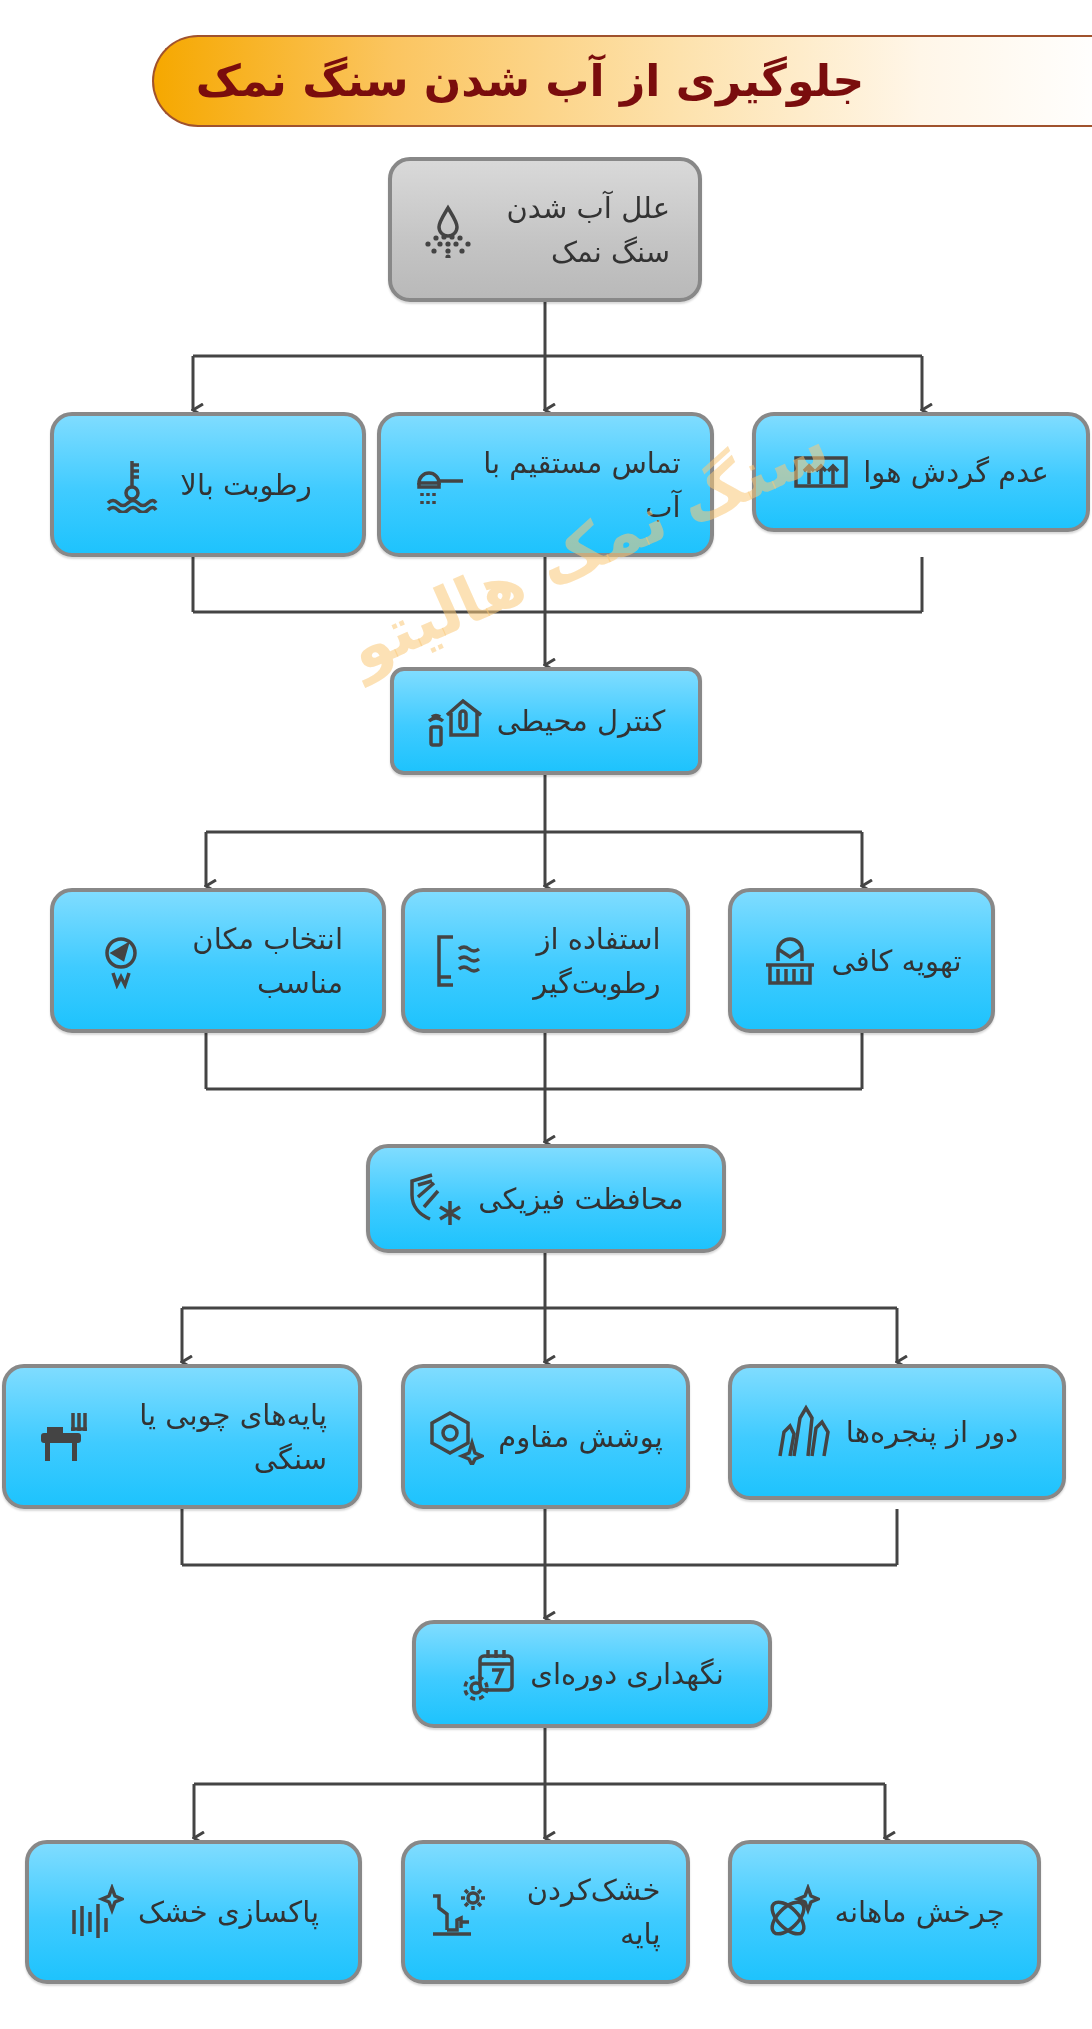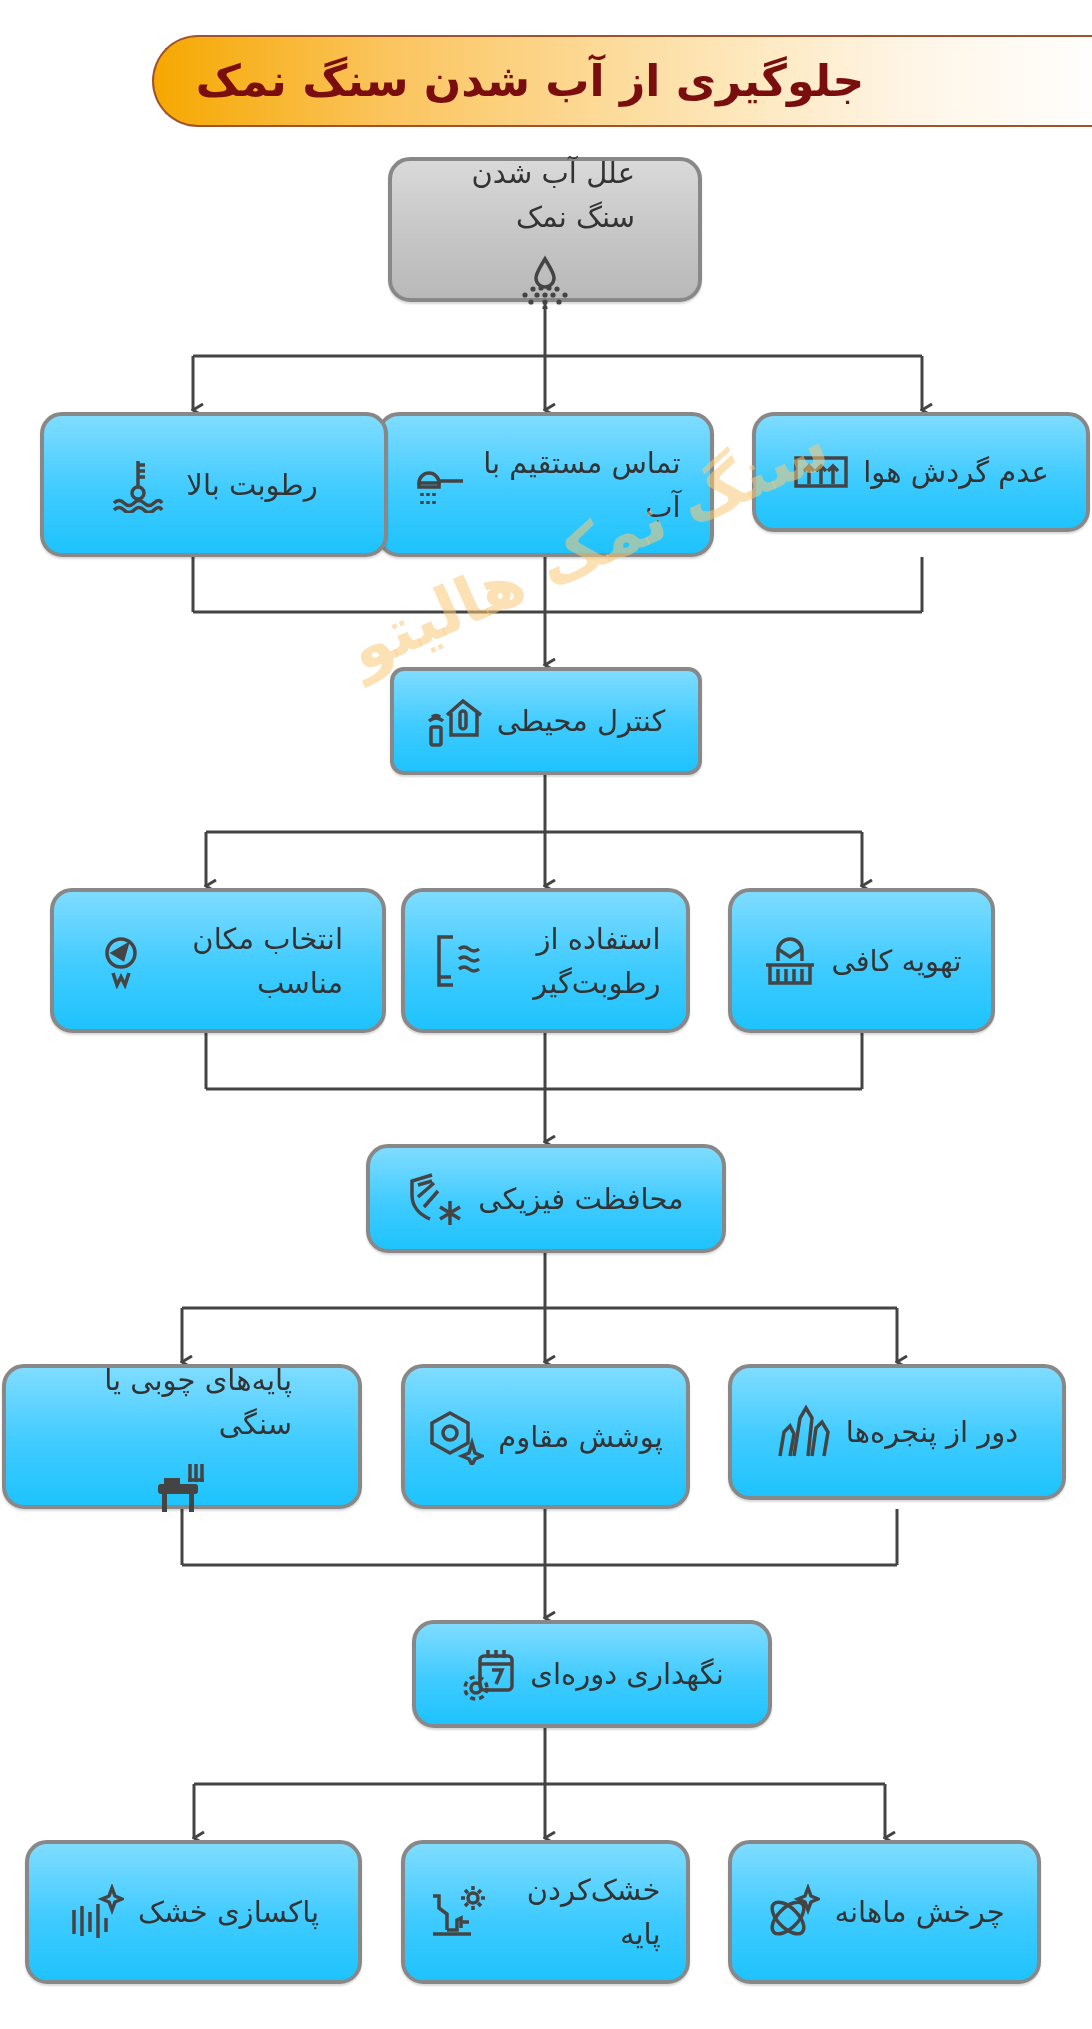--- a/index.html
+++ b/index.html
@@ -96,21 +96,21 @@
     <line x1="182" y1="1565" x2="897" y2="1565"></line>
 
     <line x1="545" y1="1728" x2="545" y2="1784"></line>
     <line x1="194" y1="1784" x2="885" y2="1784"></line>
     <line x1="194" y1="1784" x2="194" y2="1838" marker-end="url(#arr)"></line>
     <line x1="545" y1="1784" x2="545" y2="1838" marker-end="url(#arr)"></line>
     <line x1="885" y1="1784" x2="885" y2="1838" marker-end="url(#arr)"></line>
   </g>
 </svg>
 
-<div class="node root" style="left:388px;top:157px;width:314px;height:145px;flex-direction:column;">
+<div class="node root" style="left:388px;top:157px;width:314px;height:145px;">
   <span class="label" style="max-width:180px;">علل آب شدن سنگ نمک</span>
   <span class="icon">
     <svg viewBox="0 0 56 56" fill="#444">
         <path d="M28 6 C22 16 19 20 19 25 a9 9 0 0 0 18 0 C37 20 34 16 28 6z" fill="none" stroke="#444" stroke-width="3.5"></path>
       <circle cx="16" cy="36" r="2.6"></circle>
         <circle cx="24" cy="35" r="2.6"></circle>
         <circle cx="32" cy="35" r="2.6"></circle>
         <circle cx="40" cy="36" r="2.6"></circle>
       <circle cx="8" cy="42" r="2.6"></circle>
         <circle cx="20" cy="42" r="2.6"></circle>
@@ -137,21 +137,21 @@
 <div class="node" style="left:377px;top:412px;width:337px;height:145px;">
   <span class="label" style="max-width:200px;">تماس مستقیم با آب</span>
   <span class="icon">
     <svg viewBox="0 0 56 56" fill="none" stroke="#444" stroke-width="3.5">
         <path d="M8 26 a10 10 0 0 1 20 0 z"></path>
         <path d="M8 26 V30 H28 V26 M28 24 H52"></path>
       <path d="M11 36 v3 M11 44 v3 M17 36 v3 M17 44 v3 M23 36 v3 M23 44 v3"></path>
       </svg>
   </span>
 </div>
-<div class="node" style="left:40px;top:412px;width:348px;height:145px;gap:20px;">
+<div class="node" style="left:50px;top:412px;width:316px;height:145px;gap:20px;">
   <span class="label">رطوبت بالا</span>
   <span class="icon">
     <svg viewBox="0 0 56 56" fill="none" stroke="#444" stroke-width="3.5">
         <path d="M28 4 V30"></path>
         <path d="M28 8 h7 M28 14 h7 M28 20 h7"></path>
       <circle cx="28" cy="36" r="6"></circle>
         <path d="M4 46 q5 -5 10 0 t10 0 t10 0 t10 0 t8 0 M4 53 q5 -5 10 0 t10 0 t10 0 t10 0 t8 0"></path>
       </svg>
   </span>
 </div>
@@ -221,21 +221,21 @@
 <div class="node" style="left:401px;top:1364px;width:289px;height:145px;">
   <span class="label">پوشش مقاوم</span>
   <span class="icon">
     <svg viewBox="0 0 56 56" fill="none" stroke="#444" stroke-width="3.5">
         <path d="M22 4 L40 14 V34 L22 44 L4 34 V14 Z"></path>
         <circle cx="22" cy="24" r="7"></circle>
       <path d="M44 34 L47 44 L54 47 L47 50 L44 56 L41 50 L34 47 L41 44 Z"></path>
       </svg>
   </span>
 </div>
-<div class="node" style="left:2px;top:1364px;width:360px;height:145px;flex-direction:column;">
+<div class="node" style="left:2px;top:1364px;width:360px;height:145px;">
   <span class="label" style="max-width:220px;">پایه‌های چوبی یا سنگی</span>
   <span class="icon">
     <svg viewBox="0 0 56 56" fill="#444">
         <rect x="4" y="24" width="40" height="10" rx="3"></rect>
         <rect x="8" y="34" width="5" height="18"></rect>
         <rect x="35" y="34" width="5" height="18"></rect>
       <rect x="10" y="18" width="16" height="6"></rect>
         <path d="M36 4 V22 M42 4 V22 M48 4 V22 M34 20 H50" fill="none" stroke="#444" stroke-width="3.5"></path>
       </svg>
   </span>

